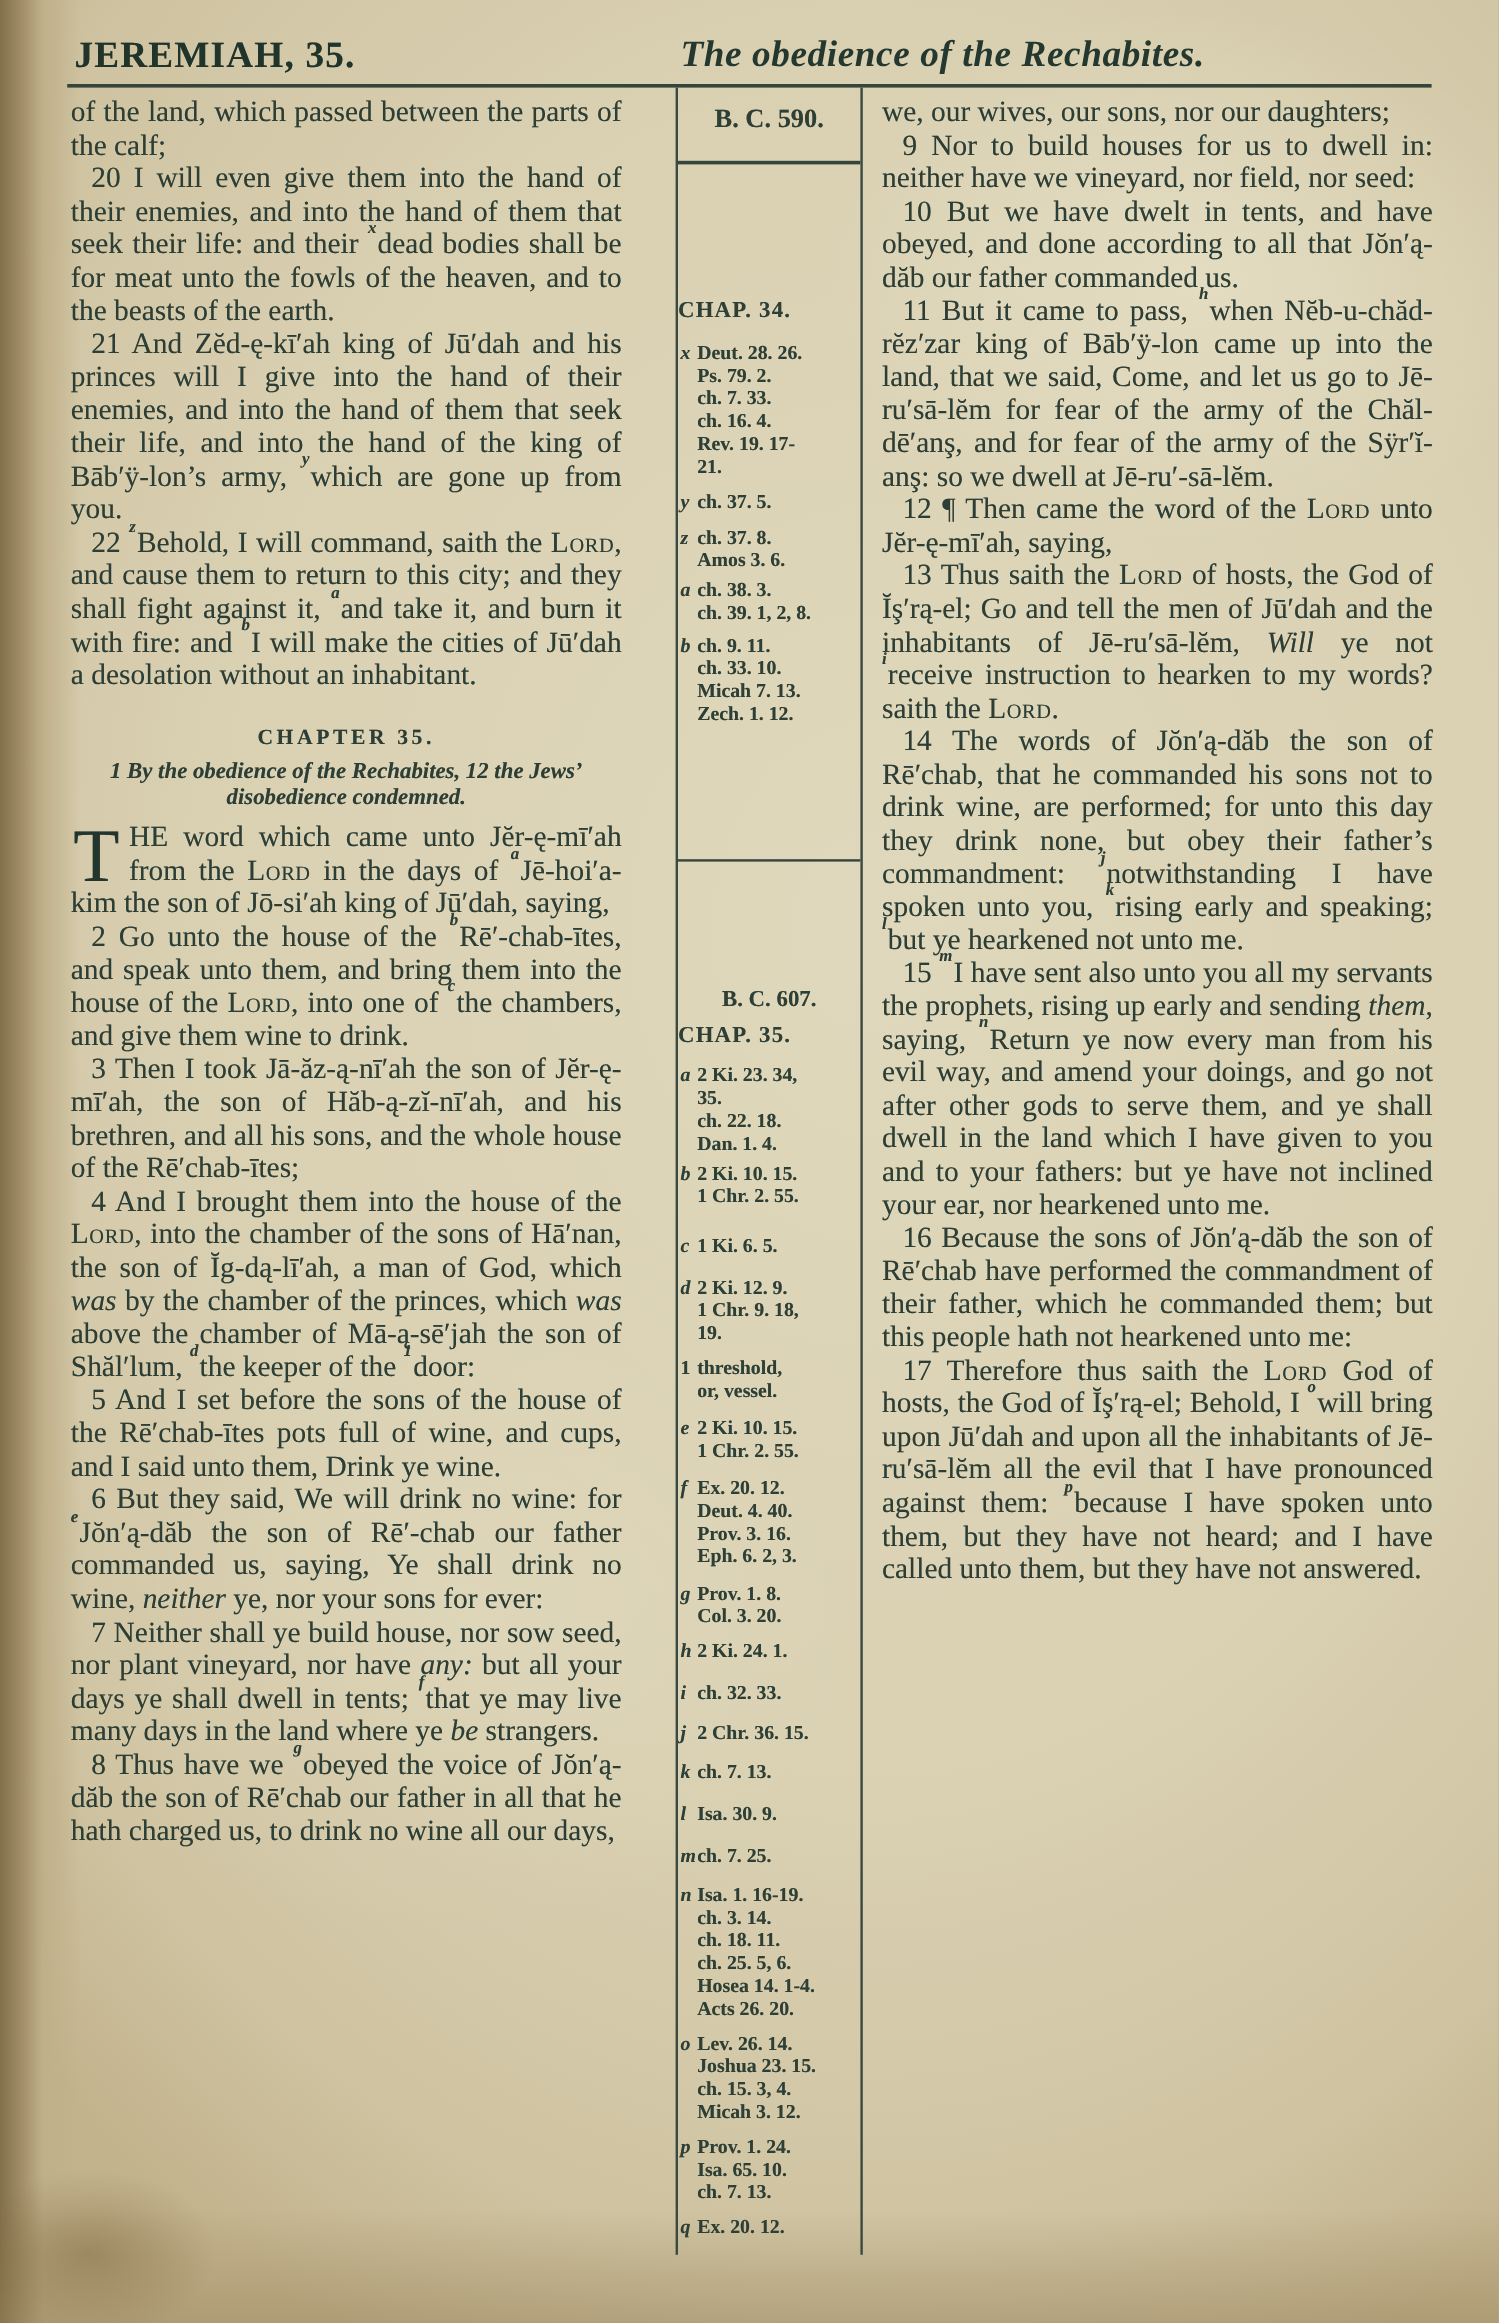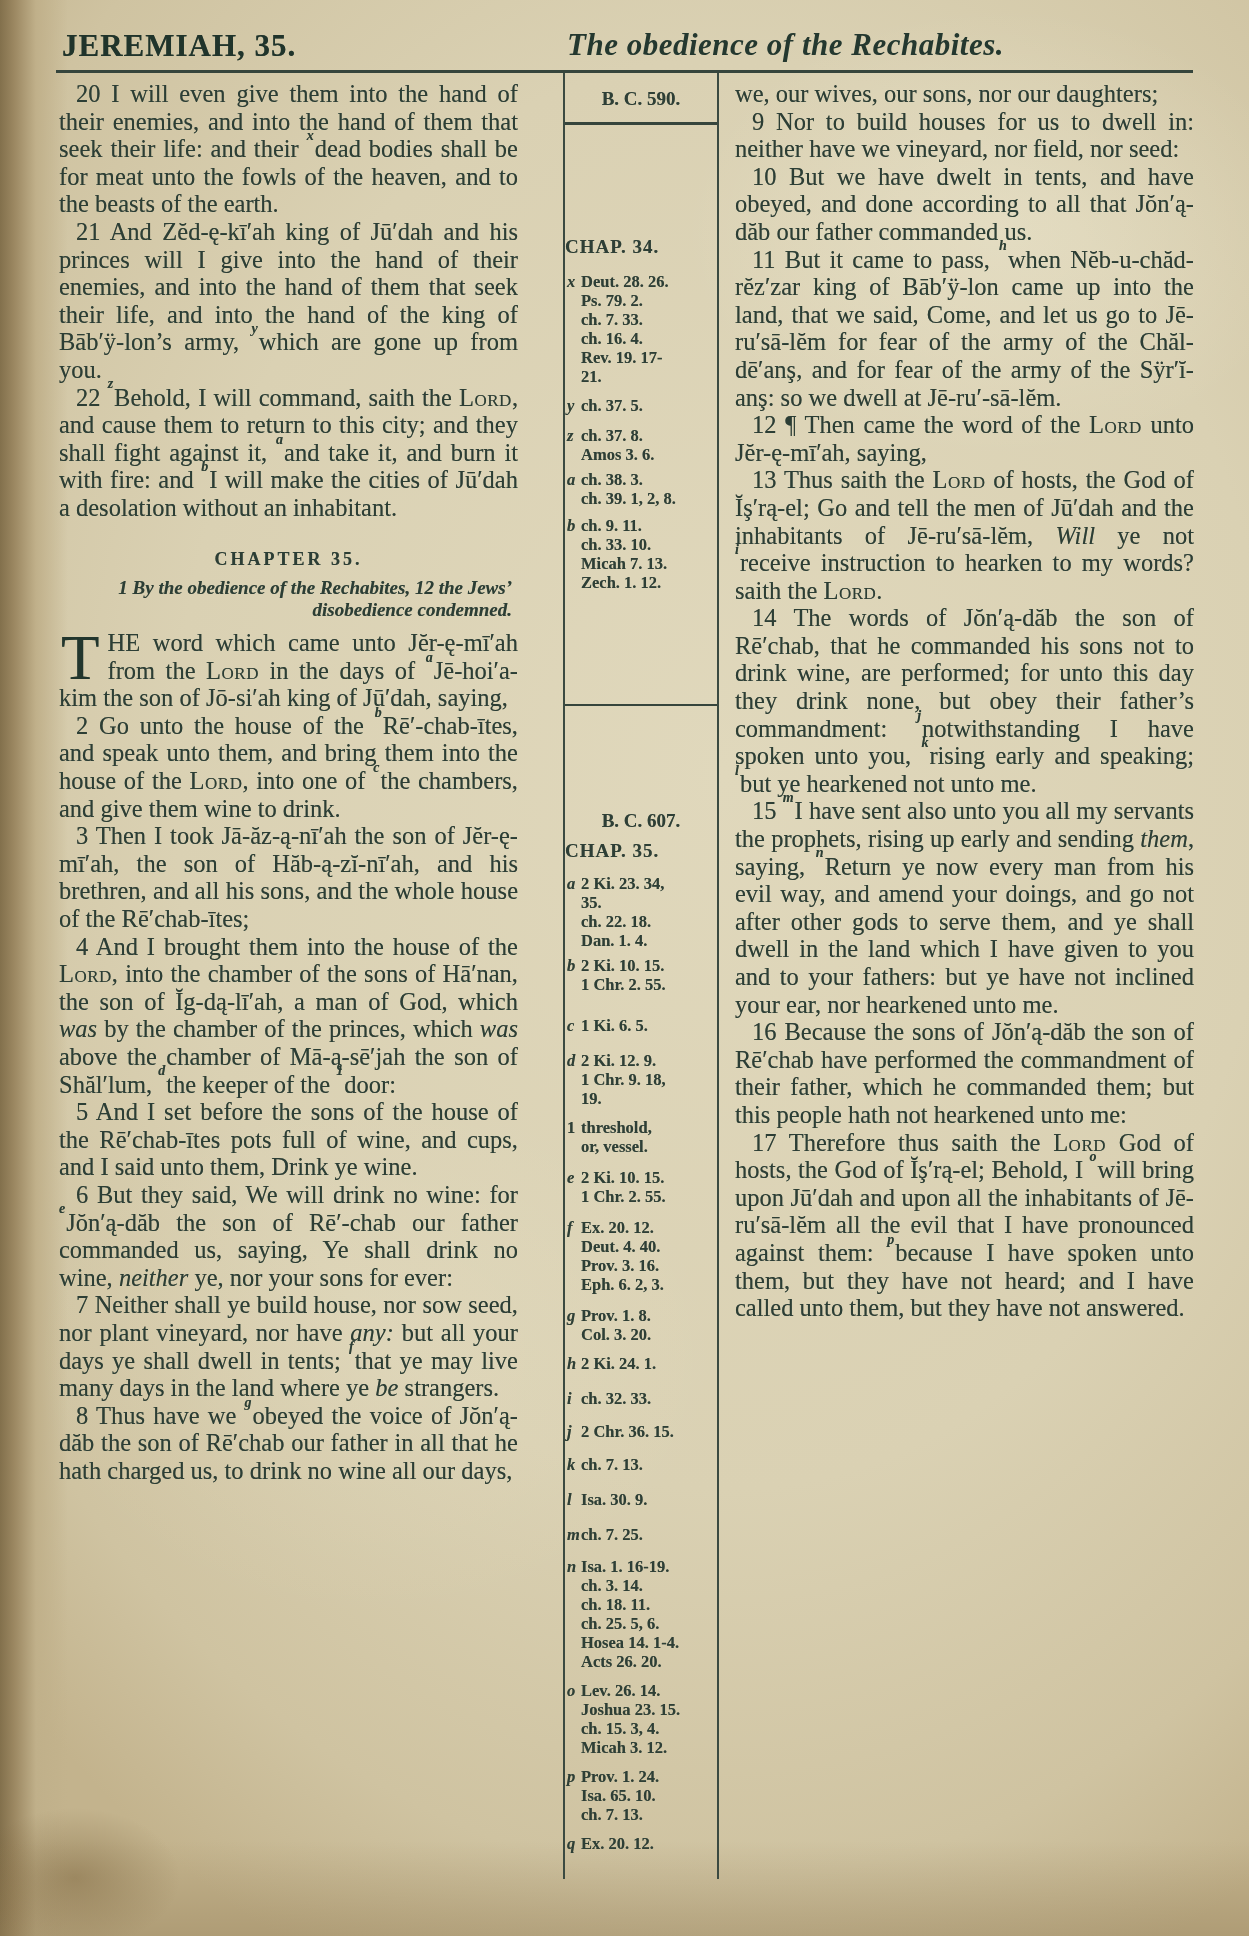--- a/index.html
+++ b/index.html
@@ -49,38 +49,38 @@
   sup.ref{
     font-size:14px;font-style:italic;font-weight:bold;
     line-height:0;position:relative;top:-8px;margin-right:1px;
   }
   .sc{font-variant:small-caps;letter-spacing:.5px;}
   h2.chapter-heading{
     margin:24px 0 4px;text-align:center;
     font-size:18px;font-weight:bold;letter-spacing:3px;text-indent:0;
   }
   p.summary{
-    text-align:right;font-style:italic;font-weight:bold;
+    text-align:center;font-style:italic;font-weight:bold;
     font-size:19px;line-height:22px;margin:0 6px 8px;text-indent:0;
   }
   p.dropcap{text-indent:0;}
   .dc{
     float:left;font-size:63px;line-height:50px;
     padding:4px 8px 0 2px;color:#22362d;
   }
 
   
   .col-center{
     position:absolute;left:565px;top:73px;width:152px;
     font-size:16.5px;line-height:19px;font-weight:bold;color:#2e3f36;
     text-shadow:0 0 .4px rgba(46,63,54,.5);
   }
   .bc-box{
-    text-align:center;font-size:19px;
-    padding:16px 0 14px;border-bottom:3px solid #36453c;
+    text-align:center;font-size:22px;
+    padding:16px 0 26px;border-bottom:3px solid #36453c;
   }
   .bc-label{text-align:center;font-size:19px;}
   .chap-label{text-align:left;font-size:19px;letter-spacing:1px;}
   .center-rule{height:2px;background:#36453c;width:152px;}
   .refgroup{position:relative;padding-left:16px;padding-right:4px;}
   .refgroup .letter{
     position:absolute;left:2px;top:0;
     font-style:italic;font-weight:bold;
   }
   .refgroup .letter.num{font-style:normal;}
@@ -93,20 +93,21 @@
   <div class="texture"></div>
 
   <div class="header-left">JEREMIAH, 35.</div>
   <div class="header-right">The obedience of the Rechabites.</div>
   <div class="rule-top"></div>
 
   <div class="vrule vrule-l"></div>
   <div class="vrule vrule-r"></div>
 
   <div class="col-left" id="col-left">
+      <p class="cont">of the land, which passed between the parts of the calf;</p>
       <p class="verse">20 I will even give them into the hand of their enemies, and into the hand of them that seek their life: and their <sup class="ref">x</sup>dead bodies shall be for meat unto the fowls of the heaven, and to the beasts of the earth.</p>
       <p class="verse">21 And Zĕd-ę-kī′ah king of Jū′dah and his princes will I give into the hand of their enemies, and into the hand of them that seek their life, and into the hand of the king of Bāb′ÿ-lon’s army, <sup class="ref">y</sup>which are gone up from you.</p>
       <p class="verse">22 <sup class="ref">z</sup>Behold, I will command, saith the <span class="sc">Lord</span>, and cause them to return to this city; and they shall fight against it, <sup class="ref">a</sup>and take it, and burn it with fire: and <sup class="ref">b</sup>I will make the cities of Jū′dah a desolation without an inhabitant.</p>
       <h2 class="chapter-heading">CHAPTER 35.</h2>
       <p class="summary">1 <em>By the obedience of the Rechabites,</em> 12 <em>the Jews’ disobedience condemned.</em></p>
       <p class="dropcap"><span class="dc">T</span>HE word which came unto Jĕr-ę-mī′ah from the <span class="sc">Lord</span> in the days of <sup class="ref">a</sup>Jē-hoi′a-kim the son of Jō-si′ah king of Jū′dah, saying,</p>
       <p class="verse">2 Go unto the house of the <sup class="ref">b</sup>Rē′-chab-ītes, and speak unto them, and bring them into the house of the <span class="sc">Lord</span>, into one of <sup class="ref">c</sup>the chambers, and give them wine to drink.</p>
       <p class="verse">3 Then I took Jā-ăz-ą-nī′ah the son of Jĕr-ę-mī′ah, the son of Hăb-ą-zĭ-nī′ah, and his brethren, and all his sons, and the whole house of the Rē′chab-ītes;</p>
       <p class="verse">4 And I brought them into the house of the <span class="sc">Lord</span>, into the chamber of the sons of Hā′nan, the son of Ĭg-dą-lī′ah, a man of God, which <em>was</em> by the chamber of the princes, which <em>was</em> above the chamber of Mā-ą-sē′jah the son of Shăl′lum, <sup class="ref">d</sup>the keeper of the <sup class="ref">1</sup>door:</p>
       <p class="verse">5 And I set before the sons of the house of the Rē′chab-ītes pots full of wine, and cups, and I said unto them, Drink ye wine.</p>

